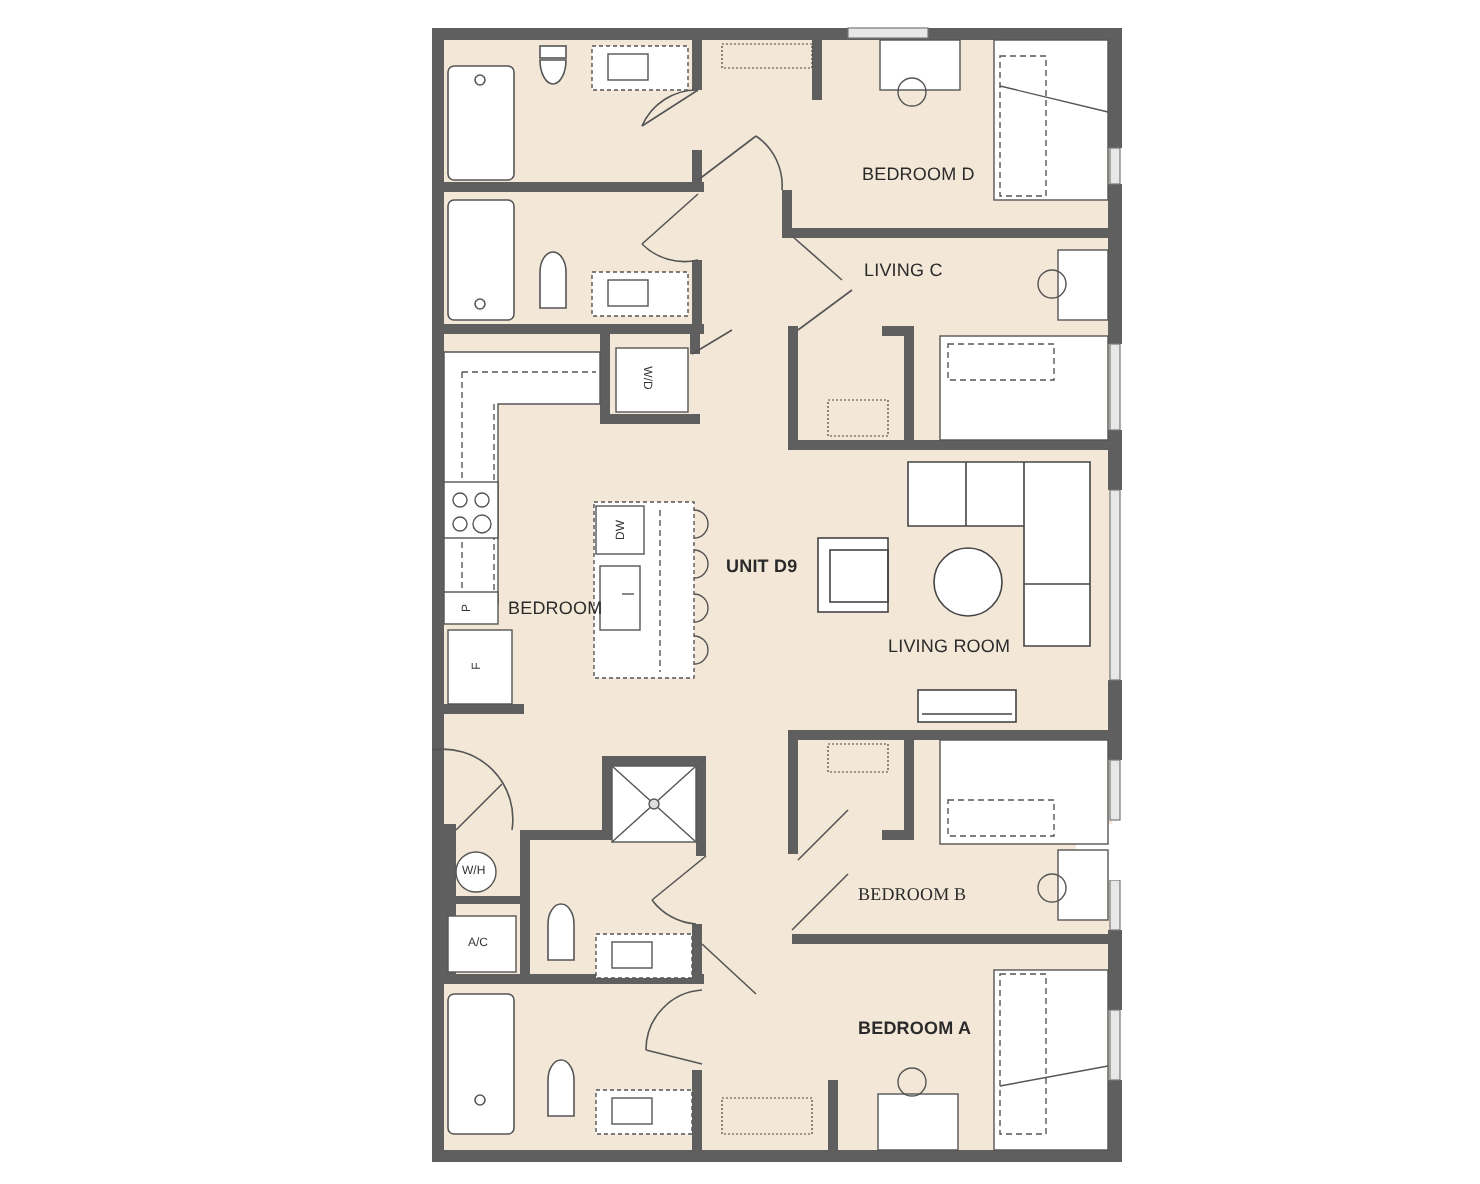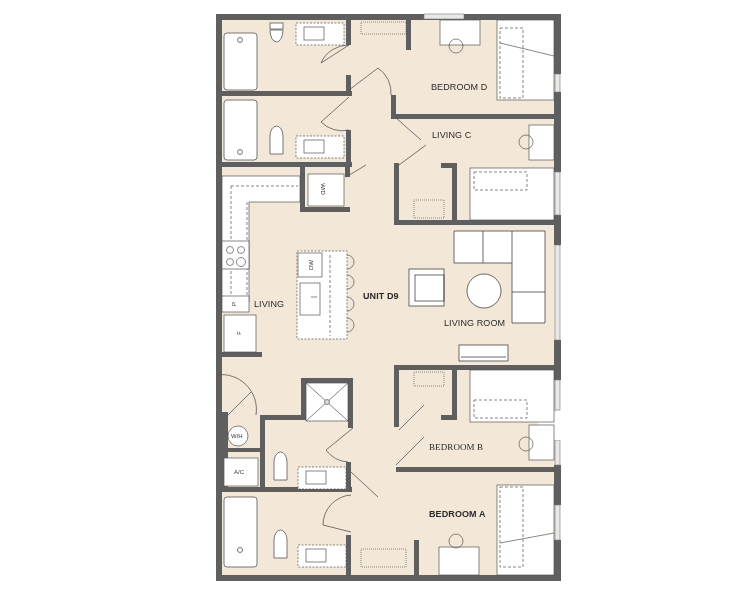--- a/index.html
+++ b/index.html
@@ -220,22 +220,22 @@
     <line x1="383" y1="430" x2="408" y2="405"></line>
     <line x1="380" y1="465" x2="408" y2="437"></line>
     <line x1="335" y1="472" x2="362" y2="497"></line>
     <line x1="335" y1="532" x2="307" y2="525"></line>
     <path d="M307 525 a30 30 0 0 1 28 -30"></path>
   </g>
 </svg>
 
   <div class="lbl" style="left:415px;top:82px;">BEDROOM D</div>
   <div class="lbl" style="left:416px;top:130px;">LIVING C</div>
-  <div class="lbl" style="left:238px;top:299px;">LIVING</div>
-  <div class="lbl bold" style="left:347px;top:291px;text-align:right;">UNIT D9</div>
+  <div class="lbl" style="left:238px;top:299px;">BEDROOM</div>
+  <div class="lbl bold" style="left:347px;top:278px;text-align:right;">UNIT D9</div>
   <div class="lbl" style="left:428px;top:318px;">LIVING ROOM</div>
   <div class="lbl" style="left:413px;top:442px;font-family:Liberation Serif, serif;">BEDROOM B</div>
   <div class="lbl" style="left:413px;top:509px;font-weight:bold;">BEDROOM A</div>
 
   <div class="tiny" style="left:301px;top:186px;transform:rotate(90deg);">W/D</div>
   <div class="tiny" style="left:290px;top:262px;transform:rotate(-90deg);">DW</div>
   <div class="tiny" style="left:216px;top:301px;transform:rotate(-90deg);">P</div>
   <div class="tiny" style="left:221px;top:330px;transform:rotate(-90deg);">F</div>
   <div class="tiny" style="left:215px;top:433px;">W/H</div>
   <div class="tiny" style="left:218px;top:469px;">A/C</div>

